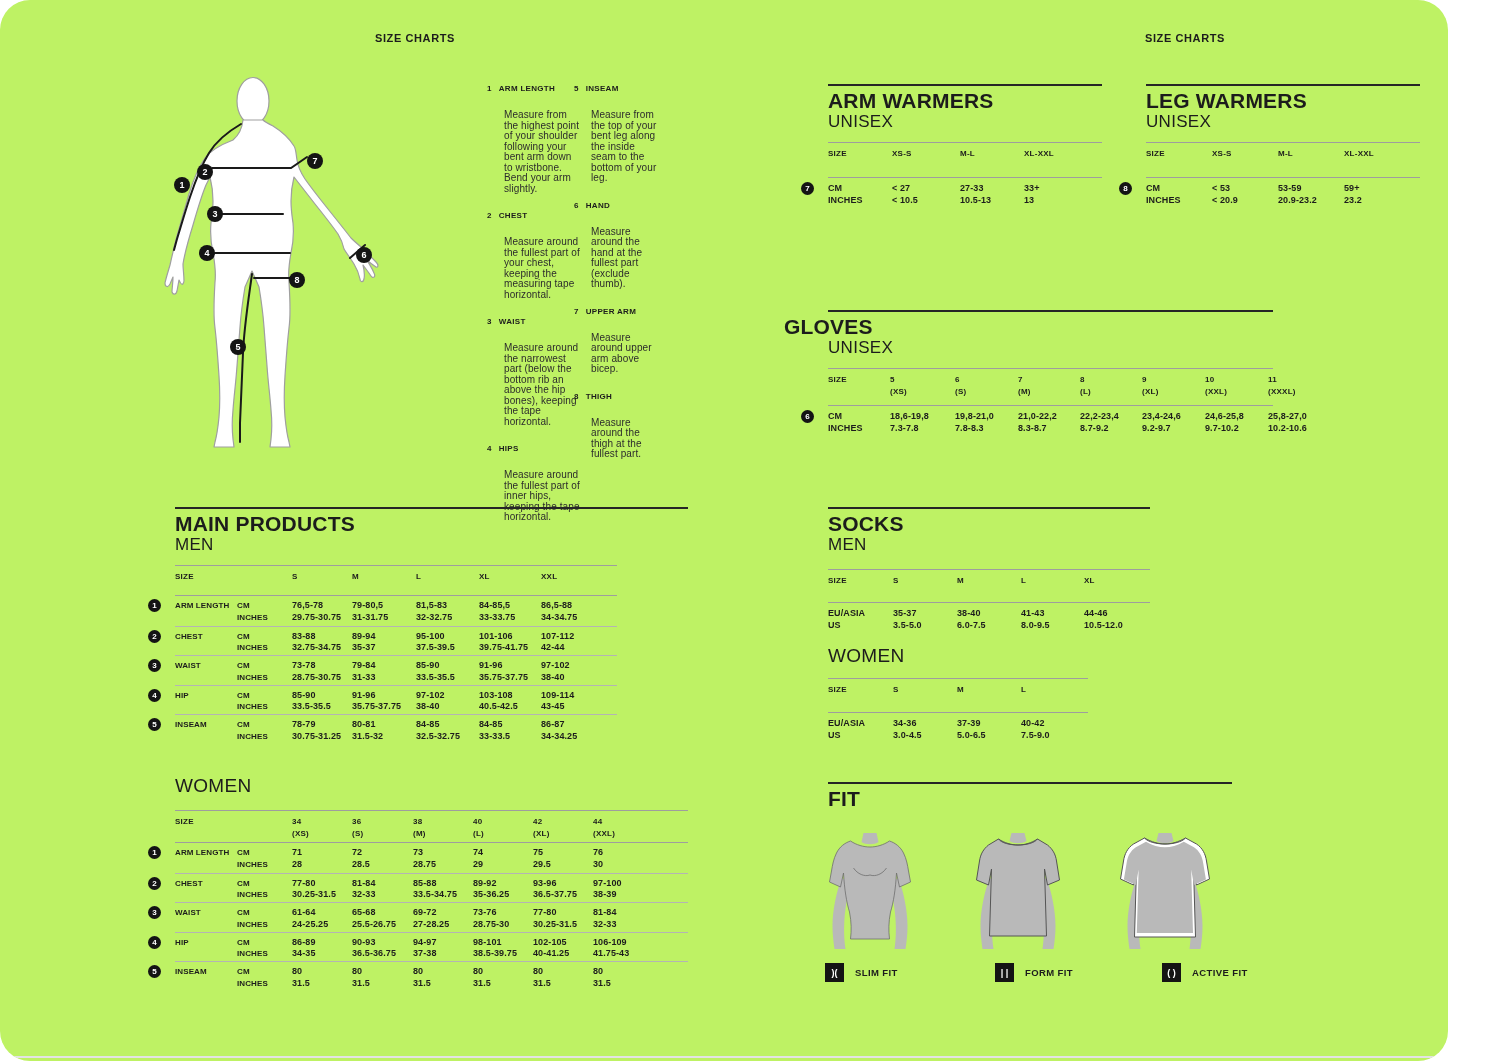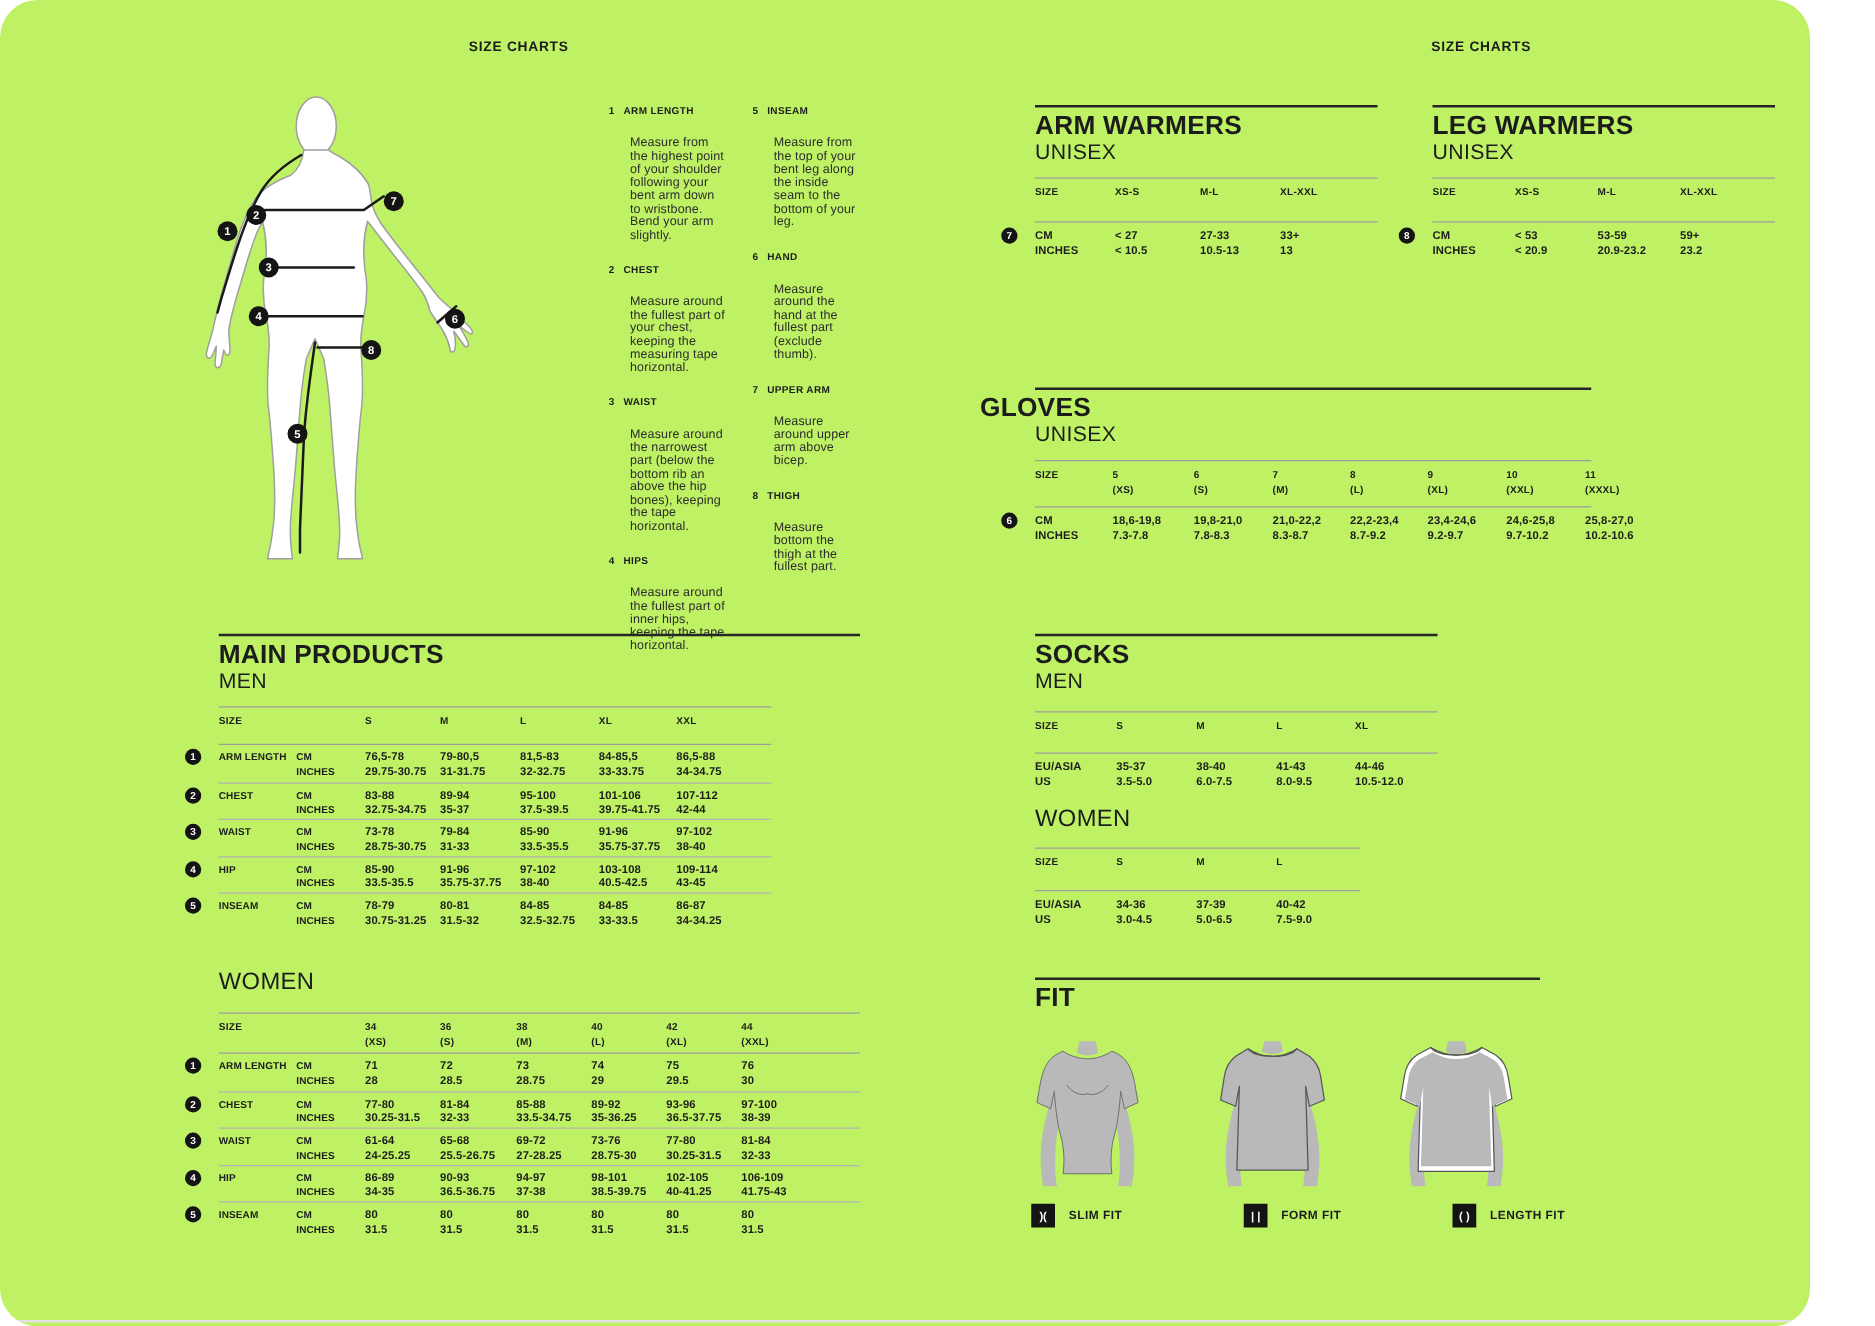--- a/index.html
+++ b/index.html
@@ -119,40 +119,40 @@
        <div class="ititle">
          <span class="inum">3</span>WAIST</div>
        <p>Measure around the narrowest part (below the bottom rib an above the hip bones), keeping the tape horizontal.</p>
      </div>
       <div class="instr">
        <div class="ititle">
          <span class="inum">4</span>HIPS</div>
        <p>Measure around the fullest part of inner hips, keeping the tape horizontal.</p>
      </div>
     </div>
-  <div class="instr-col" style="left:602px;top:84px;width:103px;">
+  <div class="instr-col" style="left:574px;top:84px;width:103px;">
       <div class="instr">
        <div class="ititle">
          <span class="inum">5</span>INSEAM</div>
        <p>Measure from the top of your bent leg along the inside seam to the bottom of your leg.</p>
      </div>
       <div class="instr">
        <div class="ititle">
          <span class="inum">6</span>HAND</div>
        <p>Measure around the hand at the fullest part (exclude thumb).</p>
      </div>
       <div class="instr">
        <div class="ititle">
          <span class="inum">7</span>UPPER ARM</div>
        <p>Measure around upper arm above bicep.</p>
      </div>
       <div class="instr">
        <div class="ititle">
          <span class="inum">8</span>THIGH</div>
-       <p>Measure bottom the thigh at the fullest part.</p>
+       <p>Measure around the thigh at the fullest part.</p>
      </div>
     </div>
 
   <div class="rule2" style="left:828px;top:84px;width:274px;"></div>
   <div class="sect-title" style="left:828px;top:90px;">ARM WARMERS</div>
   <div class="sect-sub" style="left:828px;top:113px;">UNISEX</div>
   <div class="tbl" style="left:828px;top:142px;width:274px;">
       <div class="shead" style="grid-template-columns:64px 68px 64px 78px;height:36px">
         <div class="c">SIZE</div>
         <div class="c">XS-S</div>
@@ -418,17 +418,17 @@
   <div class="fit-opt" style="left:825px;top:963px;">
     <span class="fit-box">)(</span>
     <span class="fit-lbl">SLIM FIT</span>
   </div>
   <div class="fit-opt" style="left:995px;top:963px;">
     <span class="fit-box">| |</span>
     <span class="fit-lbl">FORM FIT</span>
   </div>
   <div class="fit-opt" style="left:1162px;top:963px;">
     <span class="fit-box">( )</span>
-    <span class="fit-lbl">LENGTH FIT</span>
+    <span class="fit-lbl">ACTIVE FIT</span>
   </div>
 
   <div class="bottom-rule"></div>
 </div>
 
 </body></html>

